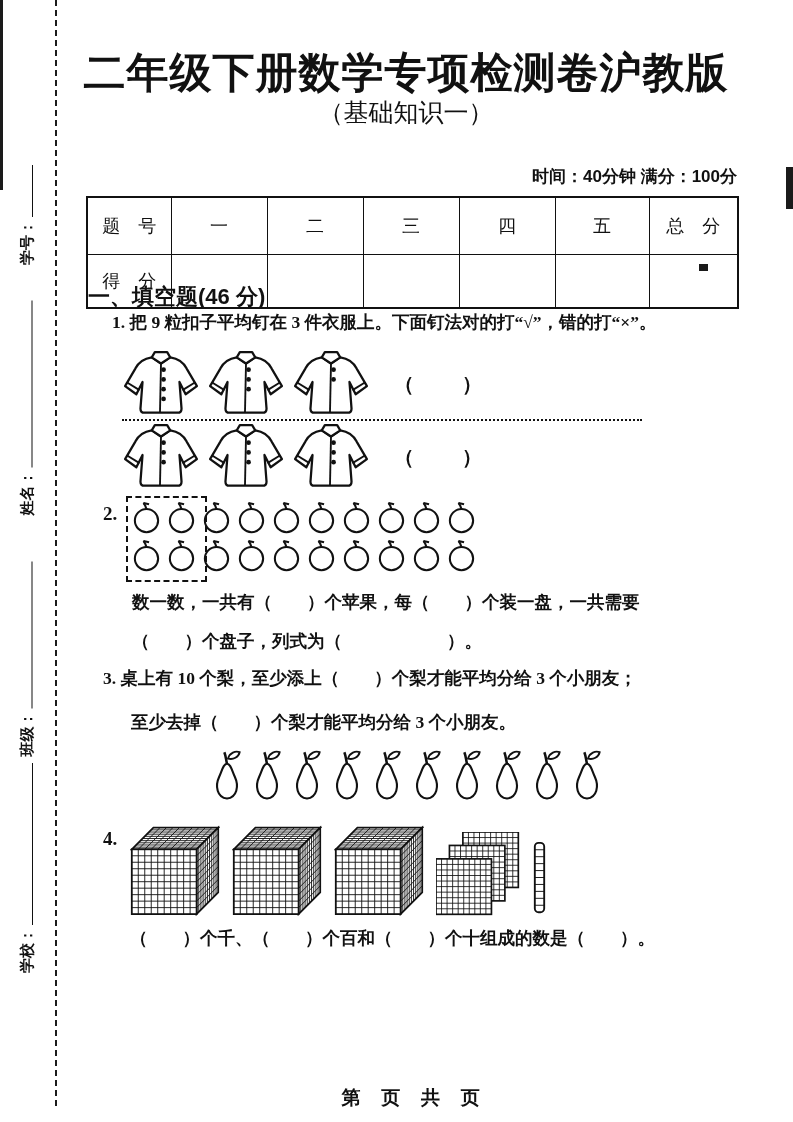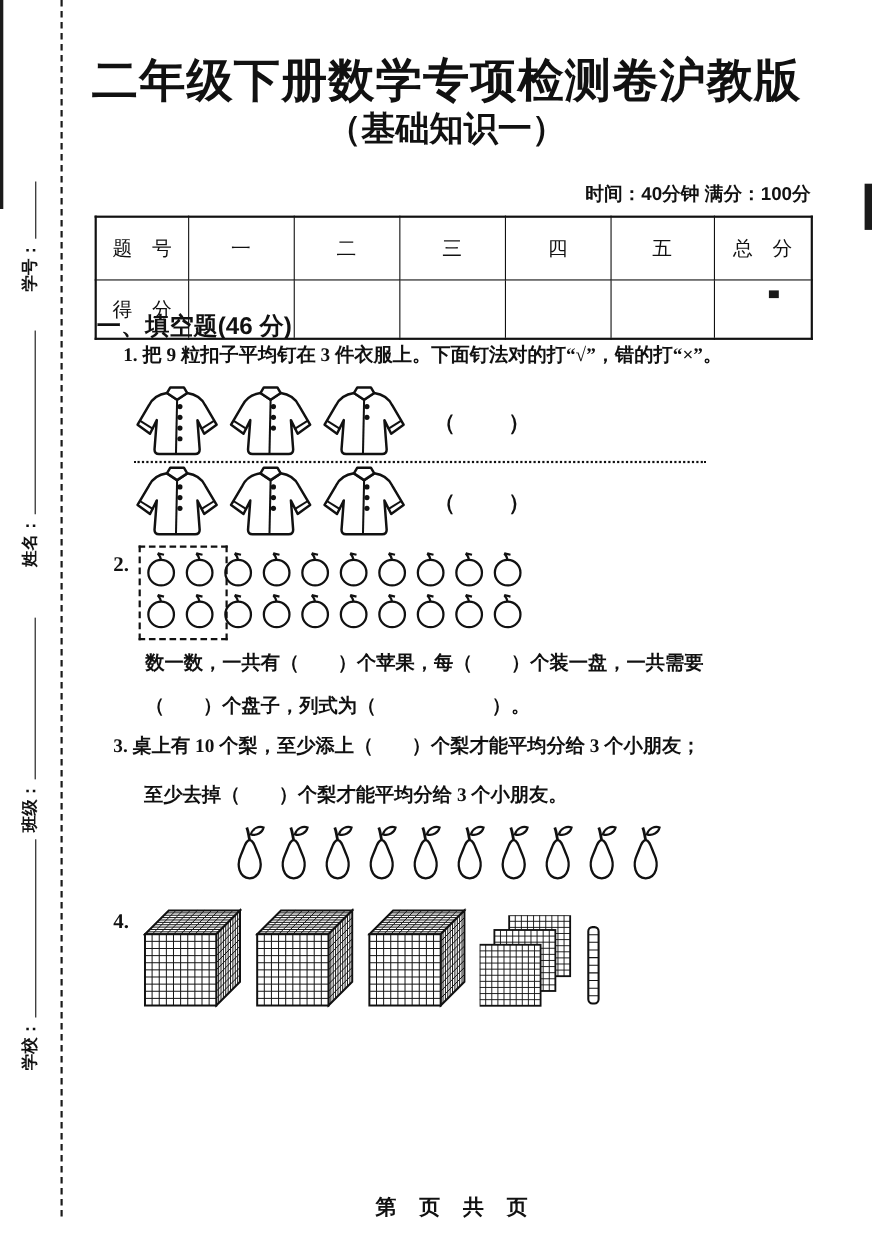--- a/index.html
+++ b/index.html
@@ -13,21 +13,21 @@
   
   .margin-field{position:absolute;height:22px;display:flex;align-items:flex-end;
                 transform:rotate(-90deg);font-family:"Liberation Sans",sans-serif;
                 font-size:15px;font-weight:600;white-space:nowrap;}
   .mf-line{flex:1;border-bottom:1.6px solid #111;margin:0 0 4px 3px;}
   
   .title{position:absolute;left:60px;top:20px;width:692px;text-align:center;
          font-family:"Liberation Sans",sans-serif;font-weight:800;font-size:42px;
          letter-spacing:1px;line-height:1.15;margin-top:29px;}
   .subtitle{position:absolute;left:60px;top:96px;width:692px;text-align:center;
-            font-family:"Liberation Sans",sans-serif;font-weight:700;font-size:31px;}
+            font-family:"Liberation Sans",sans-serif;font-weight:400;font-size:25px;}
   .info-line{position:absolute;left:60px;top:165px;width:677px;text-align:right;
              font-family:"Liberation Sans",sans-serif;font-weight:700;font-size:17px;}
   
   table.score{position:absolute;left:86px;top:196px;width:651px;border-collapse:collapse;
               table-layout:fixed;font-size:18px;}
   table.score td{border:1.6px solid #111;text-align:center;padding:10px;}
   table.score{border:2.5px solid #111;}
   table.score tr.hdr td{height:36px;}
   table.score tr.scr td{height:32px;}
   
@@ -639,15 +639,16 @@
           <line x1="3" y1="26.200000000000003" x2="13" y2="26.200000000000003"></line>
           <line x1="3" y1="33.6" x2="13" y2="33.6"></line>
           <line x1="3" y1="41" x2="13" y2="41"></line>
           <line x1="3" y1="48.400000000000006" x2="13" y2="48.400000000000006"></line>
           <line x1="3" y1="55.800000000000004" x2="13" y2="55.800000000000004"></line>
           <line x1="3" y1="63.2" x2="13" y2="63.2"></line>
           <line x1="3" y1="70.60000000000001" x2="13" y2="70.60000000000001"></line>
         </g>
       </svg>
     </div>
+  <div class="qtext" style="left:130px;top:926px;">（　　）个千、（　　）个百和（　　）个十组成的数是（　　）。</div>
 
   <div class="footer">第 页 共 页</div>
 </div>
 
 </body></html>

